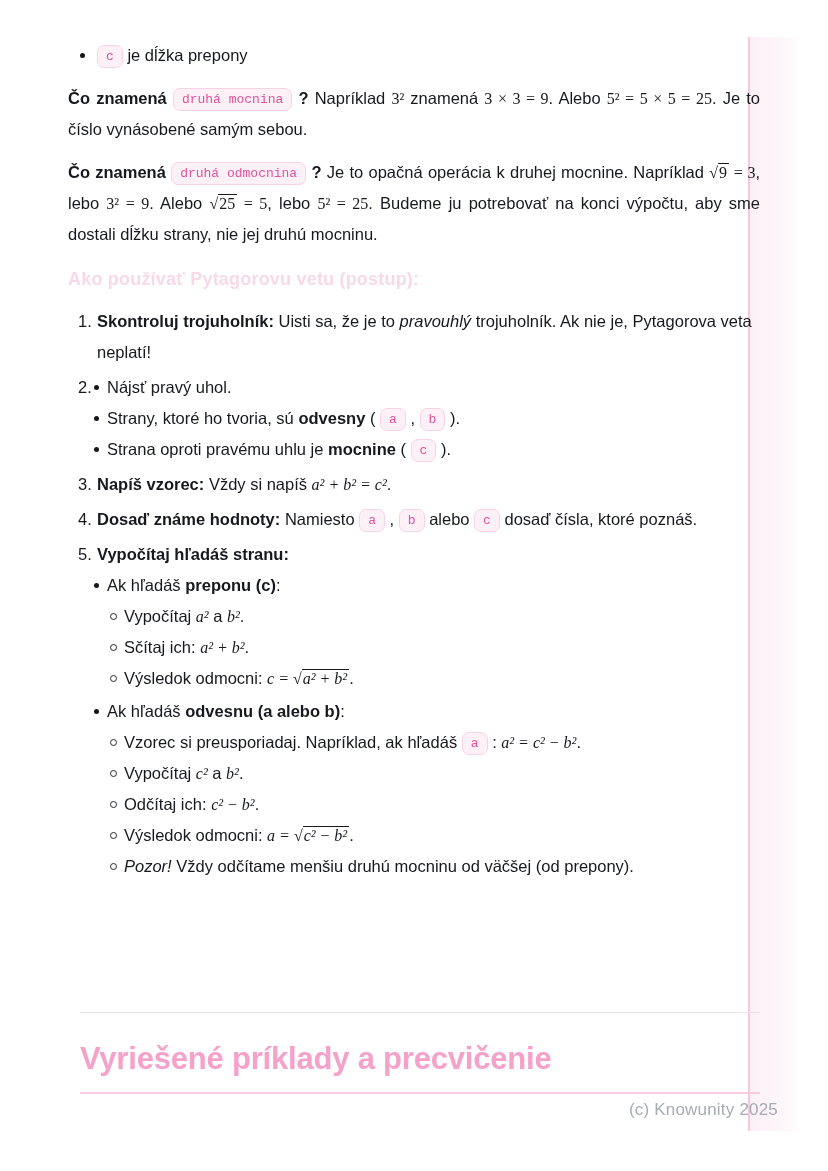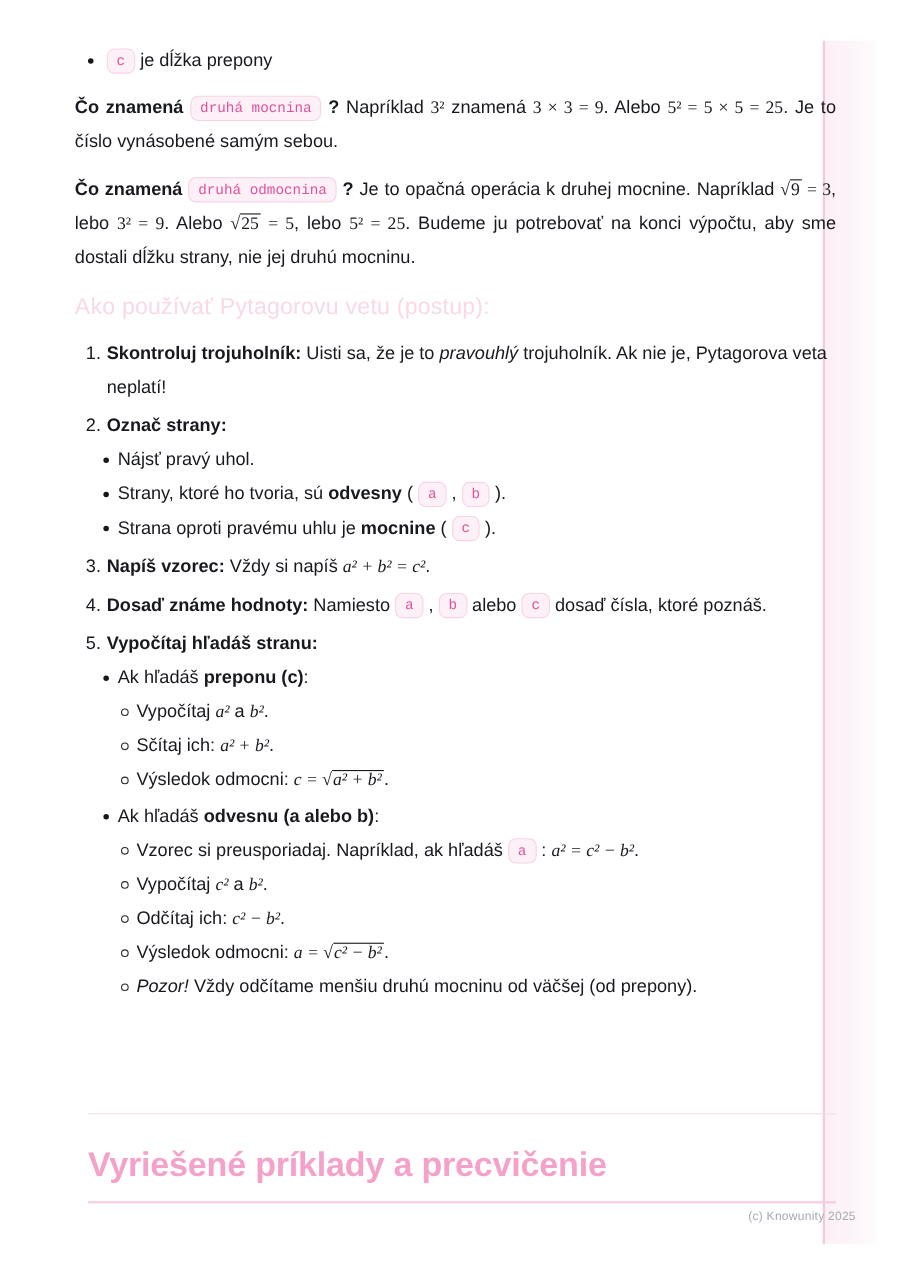--- a/index.html
+++ b/index.html
@@ -11,21 +11,21 @@
   .page{position:relative;width:828px;height:1134px;overflow:hidden;background:#fff;
         font-family:"Liberation Sans","DejaVu Sans",sans-serif;color:var(--body-text);}
   .content{position:relative;z-index:1;padding:40px 68px 0;font-size:16.5px;line-height:31px;}
 
   ul,ol{list-style:none;margin:0;padding:0;}
   .intro li{position:relative;padding-left:29px;}
   .idot{position:absolute;left:12px;top:13px;width:5px;height:5px;border-radius:50%;background:#15171c;}
 
   .para{margin:12px 0 0;text-align:justify;}
 
-  .steps-heading{margin:14px 0 12px;font-size:21px;line-height:30px;font-weight:400;
+  .steps-heading{margin:14px 0 12px;font-size:18px;line-height:30px;font-weight:700;
                  color:var(--accent-light);letter-spacing:.2px;}
 
   .item{position:relative;padding-left:29px;margin-top:4px;}
   .item:first-child{margin-top:0;}
   .num{position:absolute;left:10px;top:0;}
   .sub{position:relative;padding-left:10px;}
   .bdot{position:absolute;left:-3px;top:13px;width:5px;height:5px;border-radius:50%;background:#15171c;}
   .subsub{position:relative;padding-left:17px;}
   .circ{position:absolute;left:3px;top:12px;width:5px;height:5px;border:1.4px solid #26282e;border-radius:50%;background:transparent;}
   .branch2{margin-top:2px;}
@@ -44,21 +44,21 @@
 
   .bottom{position:absolute;left:80px;right:68px;top:1012px;z-index:1;}
   .divider{border:0;border-top:1.5px solid var(--divider);margin:0;}
   .big-heading{margin:26px 0 0;font-size:31px;line-height:40px;font-weight:700;
                color:var(--accent-strong);letter-spacing:-.2px;}
   .pink-rule{border:0;border-top:2px solid var(--underline);margin:13px 0 0;}
 
   .edge-strip{position:absolute;left:748px;top:37px;width:47px;height:1094px;z-index:0;
               background:linear-gradient(90deg,#fcf0f6 0%,#fdf5f9 55%,#fefcfd 100%);
               border-left:2px solid var(--edge-line);}
-  .footer{position:absolute;top:1100px;right:50px;z-index:2;font-size:11px;
+  .footer{position:absolute;top:1100px;right:50px;z-index:2;font-size:17px;
           color:var(--muted);letter-spacing:.2px;}
 </style>
 </head>
 <body>
 
 <div class="page">
   <div class="edge-strip"></div>
 
   <div class="content">
 
@@ -77,21 +77,20 @@
 
     <ol class="steps">
 
       <li class="item">
         <span class="num">1.</span>
         <div class="li-body"><span class="seg-b">Skontroluj trojuholník:</span><span class="seg-t"> Uisti sa, že je to </span><span class="seg-i">pravouhlý</span><span class="seg-t"> trojuholník. Ak nie je, Pytagorova veta neplatí!</span></div>
       </li>
 
       <li class="item">
         <span class="num">2.</span>
-        <div class="li-body"><span class="seg-b">Označ strany:</span></div>
         <ul class="subs">
           <li class="sub">
             <span class="bdot"></span>
             <div class="li-body"><span class="seg-t">Nájsť pravý uhol.</span></div>
           </li>
           <li class="sub">
             <span class="bdot"></span>
             <div class="li-body"><span class="seg-t">Strany, ktoré ho tvoria, sú </span><span class="seg-b">odvesny</span><span class="seg-t"> ( </span><span class="badge">a</span><span class="seg-t"> , </span><span class="badge">b</span><span class="seg-t"> ).</span></div>
           </li>
           <li class="sub">

